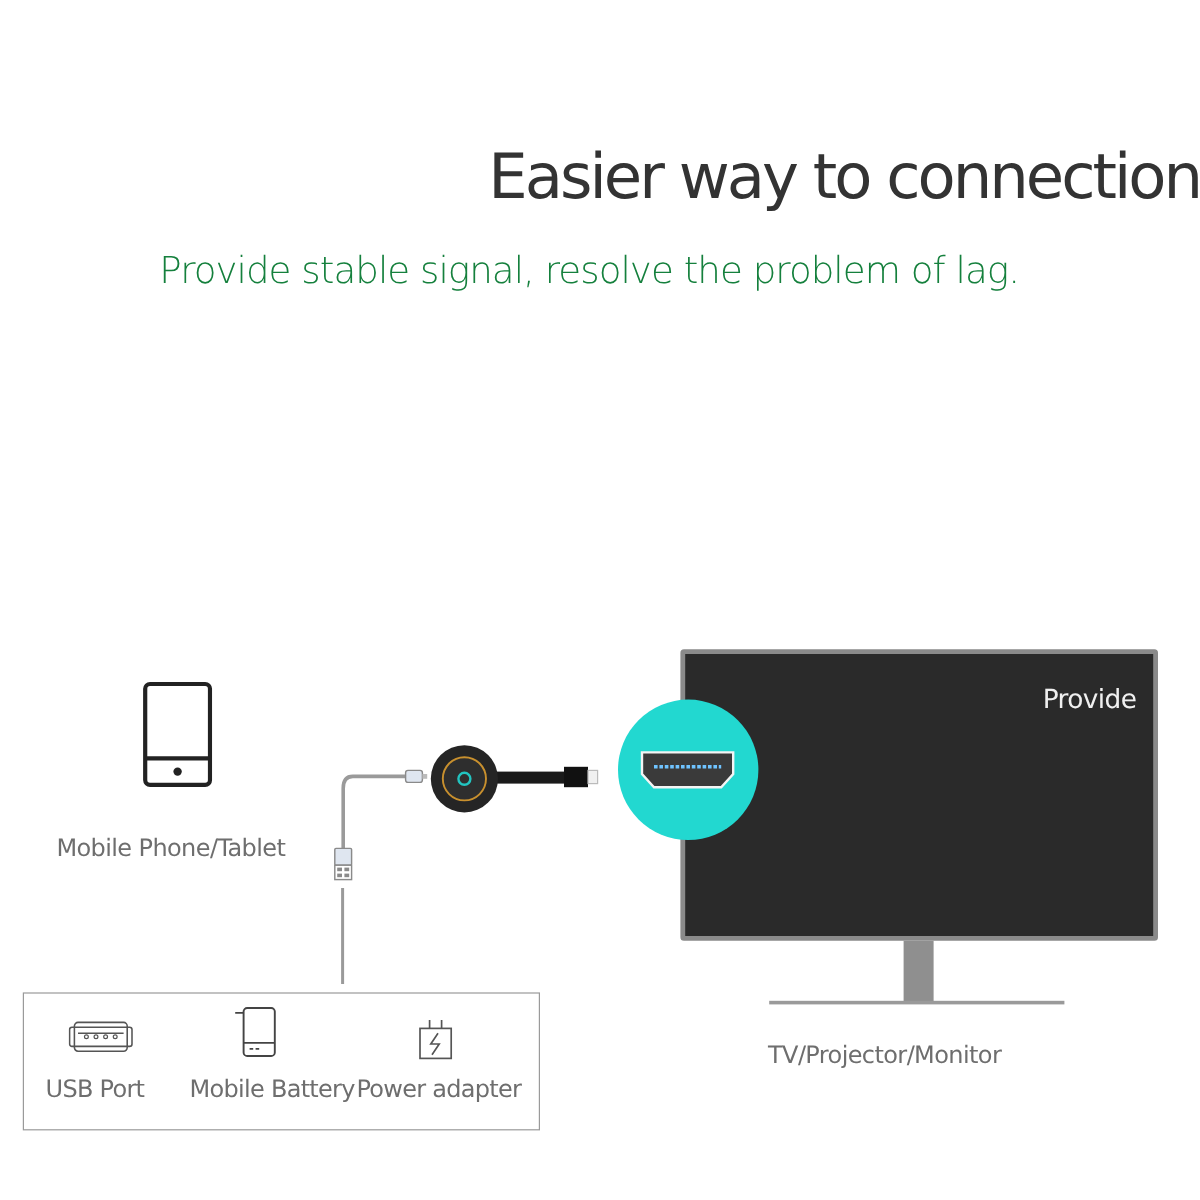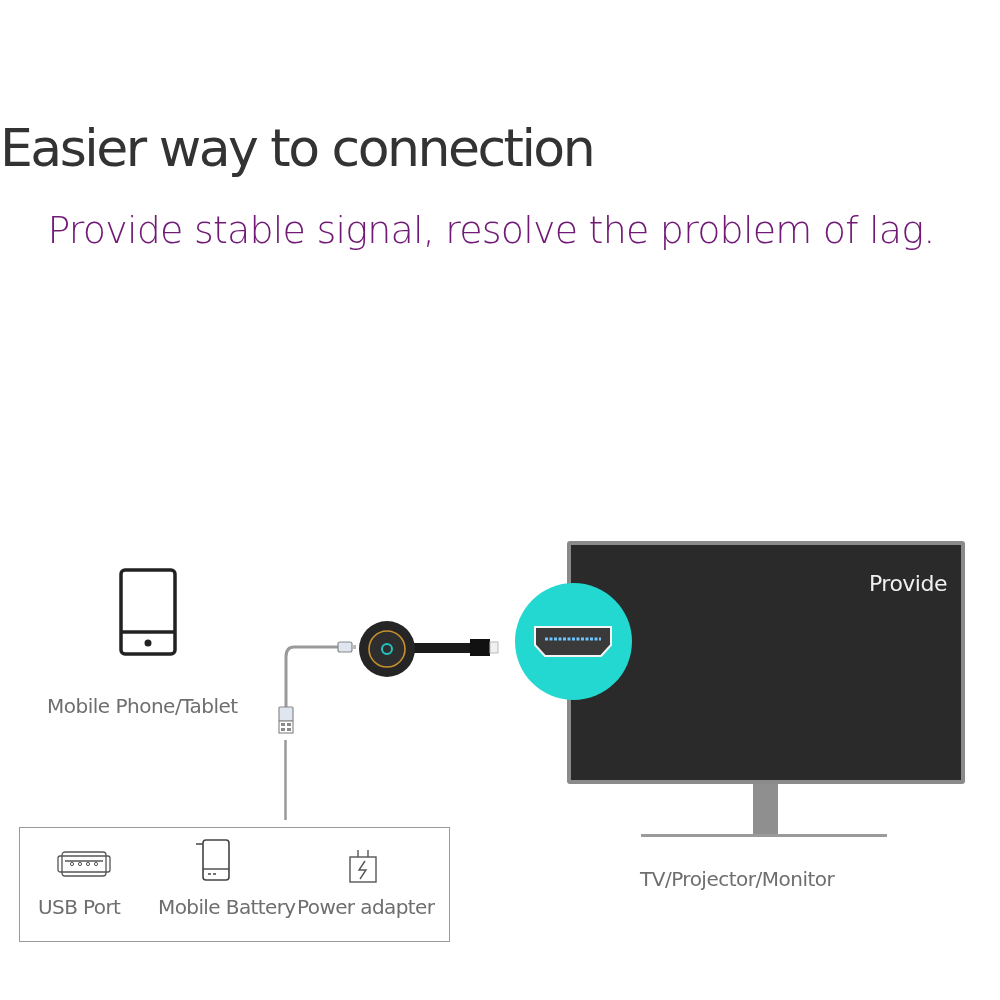--- a/index.html
+++ b/index.html
@@ -1,25 +1,25 @@
 <!DOCTYPE html>
 <html><head>
 <meta charset="utf-8">
 <style>
   * { box-sizing: border-box; margin: 0; padding: 0; }
   html, body { width: 1000px; height: 1000px; background: #ffffff; overflow: hidden; }
   body { position: relative; font-family: "DejaVu Sans", sans-serif; }
 
   .title {
-    position: absolute; left: 0; top: 118px; width: 1000px; text-align: left;
+    position: absolute; left: 0; top: 118px; width: 1000px; text-align: right;
     font-size: 52px; color: #333333; letter-spacing: -2.5px; font-weight: normal;
   }
   .subtitle {
     position: absolute; left: 0; top: 208px; width: 982px; text-align: center;
-    font-size: 38px; color: #701a75; letter-spacing: -0.8px; font-weight: 300;
+    font-size: 31px; color: #15803d; letter-spacing: -0.8px; font-weight: 300;
   }
 
   .phone-icon { position: absolute; left: 119px; top: 568px; width: 58px; height: 88px; }
   .phone-label {
     position: absolute; left: 47px; top: 674px; width: 210px;
     font-size: 20px; color: #6e6e6e; letter-spacing: -0.5px; white-space: nowrap; margin-top: 20px;
   }
 
   .cable-svg { position: absolute; left: 270px; top: 615px; width: 240px; height: 210px; }
 

